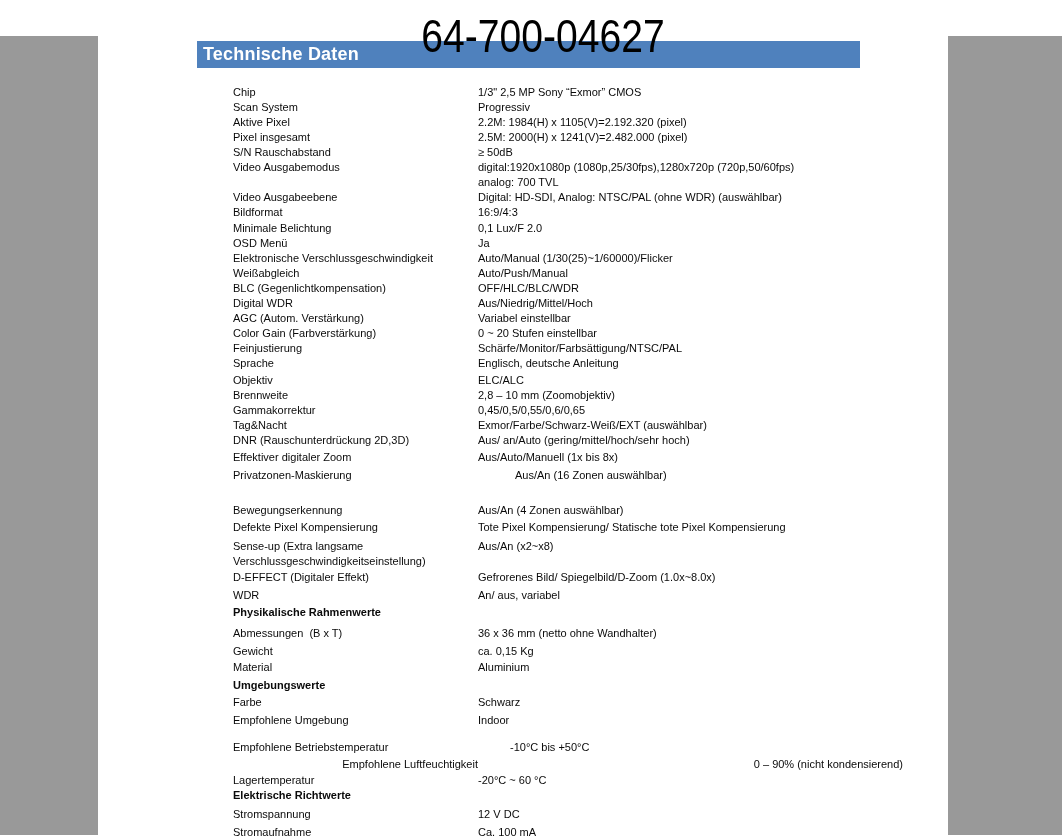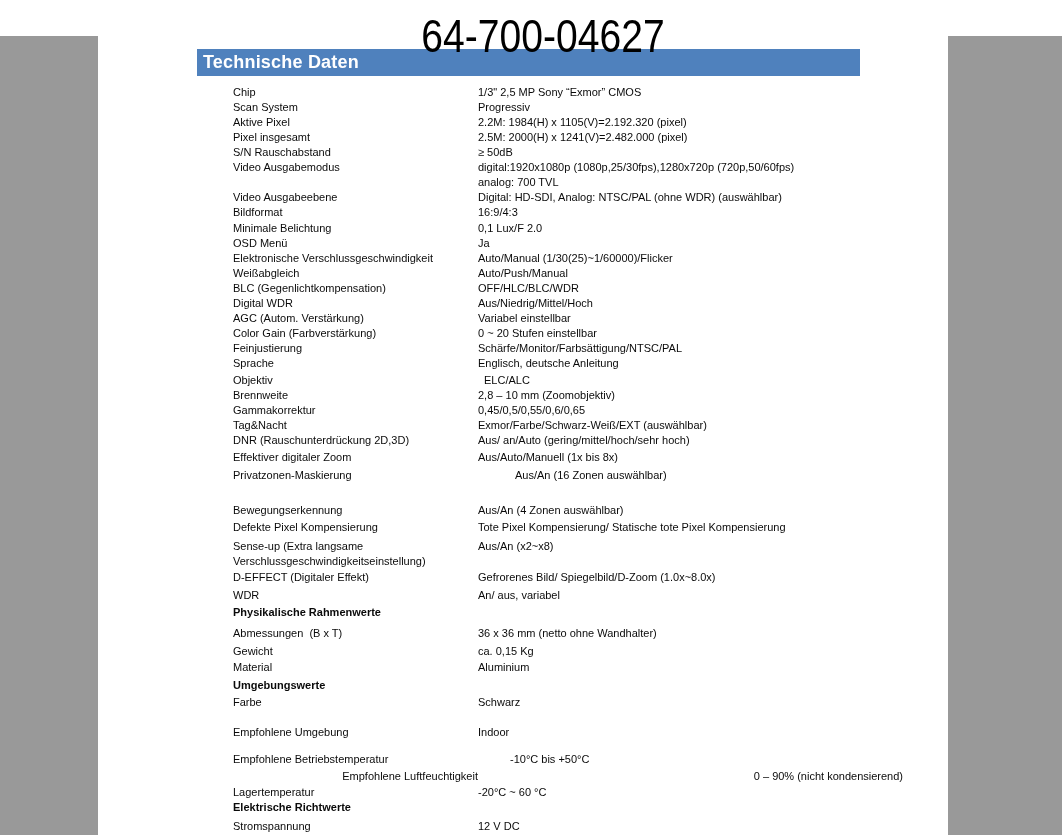--- a/index.html
+++ b/index.html
@@ -31,21 +31,21 @@
     font-weight: 400;
     color: #000000;
     transform: scaleX(0.85);
     transform-origin: 50% 50%;
     white-space: nowrap;
     z-index: 3;
   }
   .header-bar {
     position: absolute;
     left: 197px;
-    top: 49px;
+    top: 41px;
     width: 663px;
     height: 27px;
     background: #4f81bd;
     box-sizing: border-box;
     padding-left: 6px;
     color: #ffffff;
     font-size: 18px;
     font-weight: 700;
     line-height: 26px;
     z-index: 1;
@@ -147,21 +147,21 @@
         <div class="val">0 ~ 20 Stufen einstellbar</div>
       </div>
       <div class="row">
         <div class="lab">Feinjustierung</div>
         <div class="val">Schärfe/Monitor/Farbsättigung/NTSC/PAL</div>
       </div>
       <div class="row">
         <div class="lab">Sprache</div>
         <div class="val">Englisch, deutsche Anleitung</div>
       </div>
-      <div class="row" style="margin-top: 2px; gap: 6px;">
+      <div class="row" style="margin-top: 2px;">
         <div class="lab">Objektiv</div>
         <div class="val">ELC/ALC</div>
       </div>
       <div class="row">
         <div class="lab">Brennweite</div>
         <div class="val">2,8 – 10 mm (Zoomobjektiv)</div>
       </div>
       <div class="row">
         <div class="lab">Gammakorrektur</div>
         <div class="val">0,45/0,5/0,55/0,6/0,65</div>
@@ -219,21 +219,21 @@
         <div class="val">Aluminium</div>
       </div>
       <div class="row section" style="margin-top: 3px;">
         <div class="lab">Umgebungswerte</div>
         <div class="val"></div>
       </div>
       <div class="row" style="margin-top: 2px;">
         <div class="lab">Farbe</div>
         <div class="val">Schwarz</div>
       </div>
-      <div class="row" style="margin-top: 15px;">
+      <div class="row" style="margin-top: 3px;">
         <div class="lab">Empfohlene Umgebung</div>
         <div class="val">Indoor</div>
       </div>
       <div class="row" style="margin-top: 12px; gap: 32px;">
         <div class="lab">Empfohlene Betriebstemperatur</div>
         <div class="val">-10°C bis +50°C</div>
       </div>
       <div class="row" style="margin-top: 2px; text-align: right;">
         <div class="lab">Empfohlene Luftfeuchtigkeit</div>
         <div class="val">0 – 90% (nicht kondensierend)</div>

